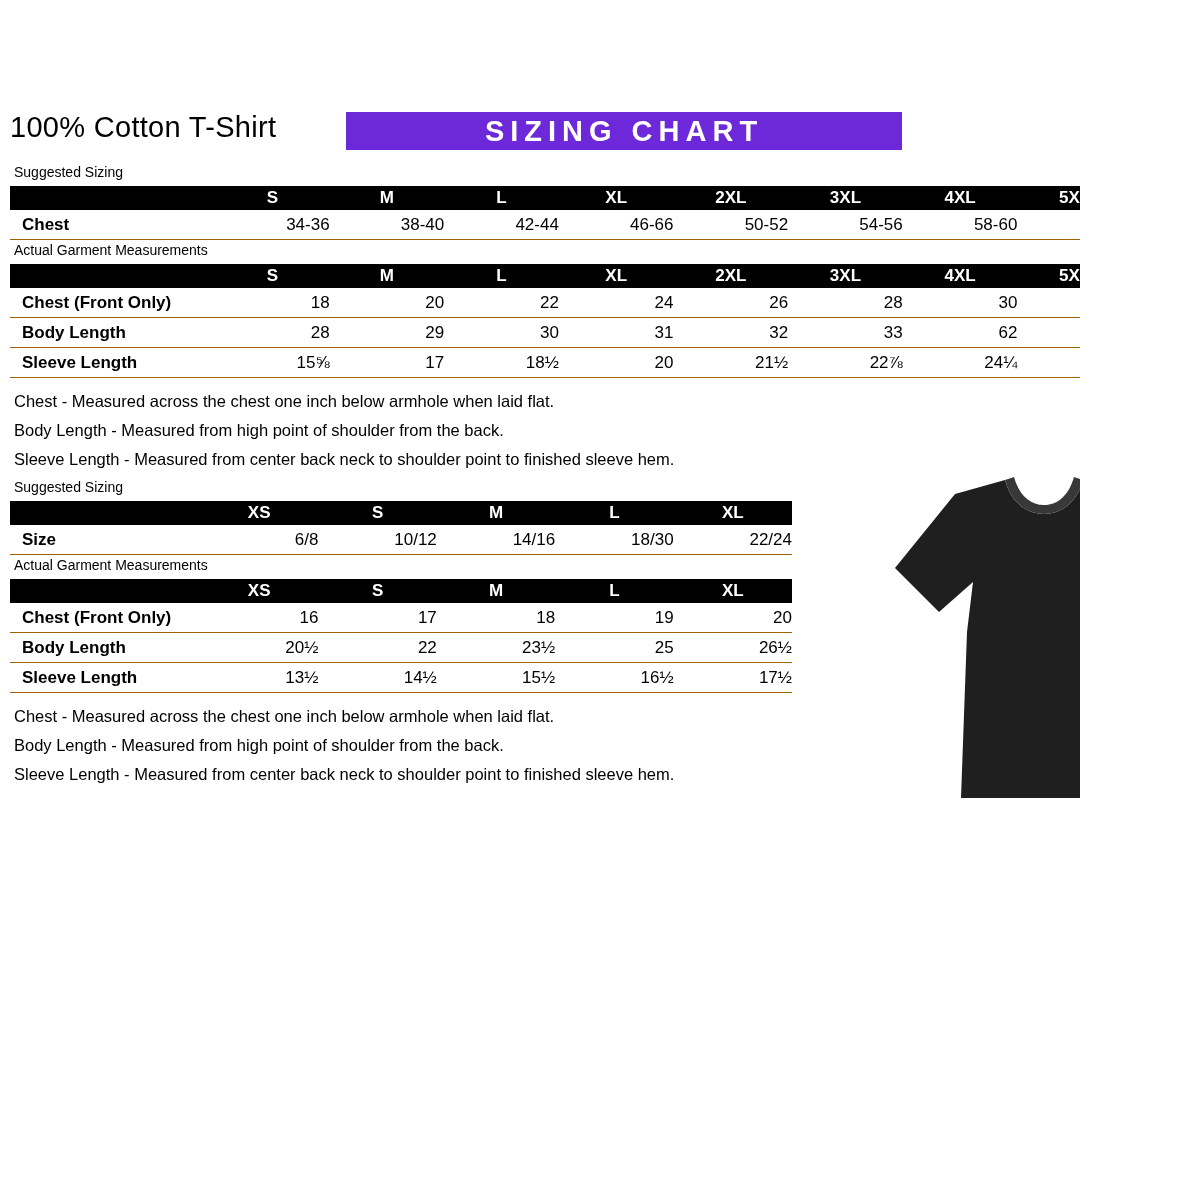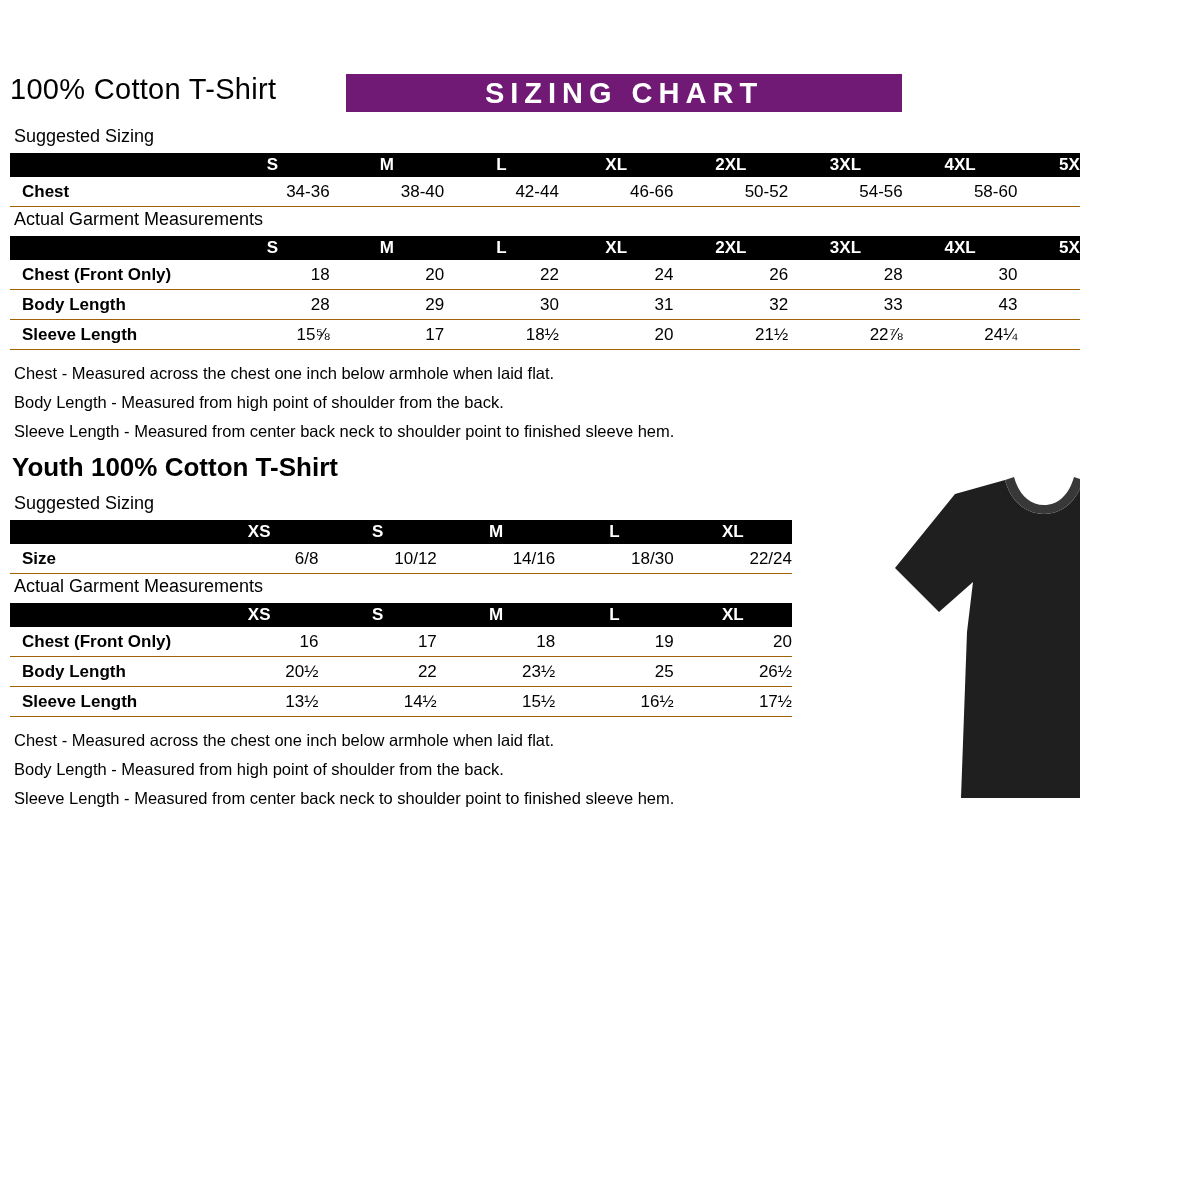--- a/index.html
+++ b/index.html
@@ -1,22 +1,22 @@
 <!DOCTYPE html>
 <html><head>
 <meta charset="utf-8">
 <style>
   html,body{margin:0;padding:0;background:#fff;}
   body{width:1200px;height:1200px;font-family:"Liberation Sans",sans-serif;color:#000;}
-  .page{position:relative;width:1080px;height:1200px;overflow:hidden;box-sizing:border-box;padding:72px 0 0 10px;}
+  .page{position:relative;width:1080px;height:1200px;overflow:hidden;box-sizing:border-box;padding:110px 0 0 10px;}
   .topbar{position:relative;height:52px;width:1180px;}
   .title{font-size:29px;font-weight:400;letter-spacing:.3px;margin:0;line-height:34px;}
-  .banner{position:absolute;left:336px;top:2px;width:556px;height:38px;background:#701a75;color:#fff;
+  .banner{position:absolute;left:336px;top:2px;width:556px;height:38px;background:#6d28d9;color:#fff;
           display:flex;align-items:center;justify-content:center;font-size:29px;font-weight:700;letter-spacing:6px;}
-  .section-label{font-size:18px;margin:2px 0 6px 4px;}
+  .section-label{font-size:14px;margin:2px 0 6px 4px;}
   .gap-top{}
   .table{width:1122px;}
   .table .row{display:grid;grid-template-columns:205px repeat(8,1fr);align-items:center;}
   .table.youth{width:782px;}
   .table.youth .row{grid-template-columns:190px repeat(5,1fr);}
   .thead{background:#000;color:#fff;height:24px;}
   .thead .cell{font-weight:700;font-size:17px;text-align:center;line-height:24px;}
   .tr{height:29px;border-bottom:1px solid #a16207;font-size:17px;}
   .tr .cell{text-align:right;}
   .cell.rowlabel{text-align:left;padding-left:12px;font-weight:700;}
@@ -95,21 +95,21 @@
       <div class="cell">32</div>
     </div>
     <div class="row tr">
       <div class="cell rowlabel">Body Length</div>
       <div class="cell">28</div>
       <div class="cell">29</div>
       <div class="cell">30</div>
       <div class="cell">31</div>
       <div class="cell">32</div>
       <div class="cell">33</div>
-      <div class="cell">43</div>
+      <div class="cell">62</div>
       <div class="cell">35</div>
     </div>
     <div class="row tr">
       <div class="cell rowlabel">Sleeve Length</div>
       <div class="cell">15⅝</div>
       <div class="cell">17</div>
       <div class="cell">18½</div>
       <div class="cell">20</div>
       <div class="cell">21½</div>
       <div class="cell">22⅞</div>
@@ -117,21 +117,20 @@
       <div class="cell">25⅓</div>
     </div>
   </div>
 
   <div class="notes">
     <p>Chest - Measured across the chest one inch below armhole when laid flat.</p>
     <p>Body Length - Measured from high point of shoulder from the back.</p>
     <p>Sleeve Length - Measured from center back neck to shoulder point to finished sleeve hem.</p>
   </div>
 
-  <h2 class="youth-title">Youth 100% Cotton T-Shirt</h2>
 
   <div class="section-label sub-gap">Suggested Sizing</div>
 
   <div class="table youth">
     <div class="row thead">
       <div class="cell rowlabel"></div>
       <div class="cell">XS</div>
       <div class="cell">S</div>
       <div class="cell">M</div>
       <div class="cell">L</div>

